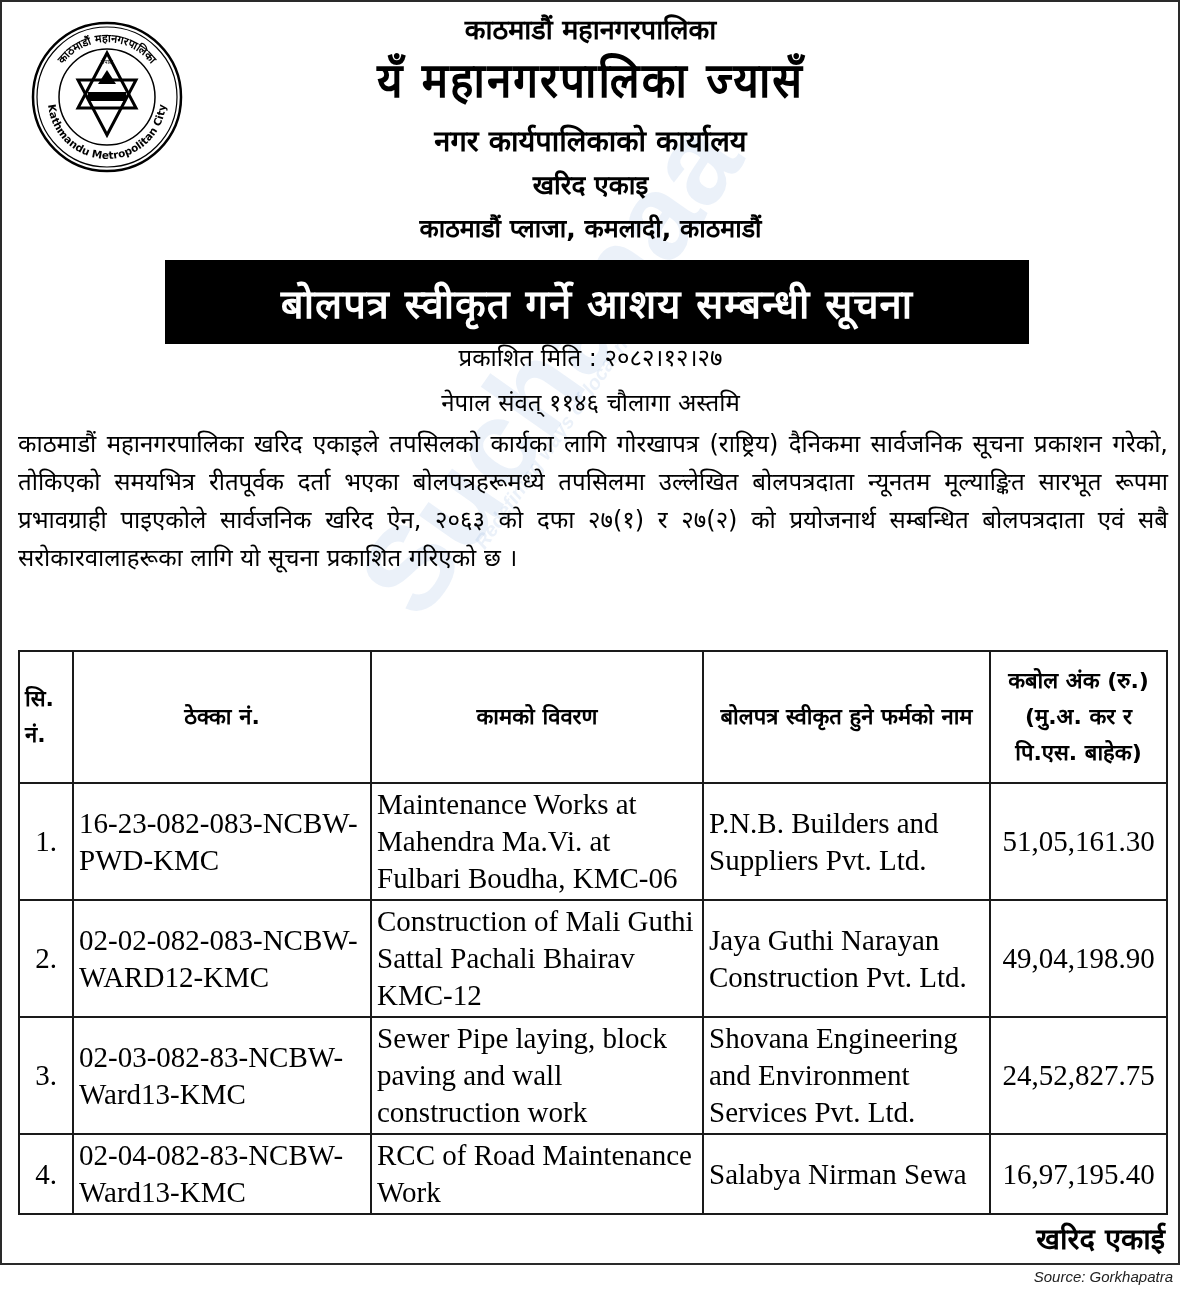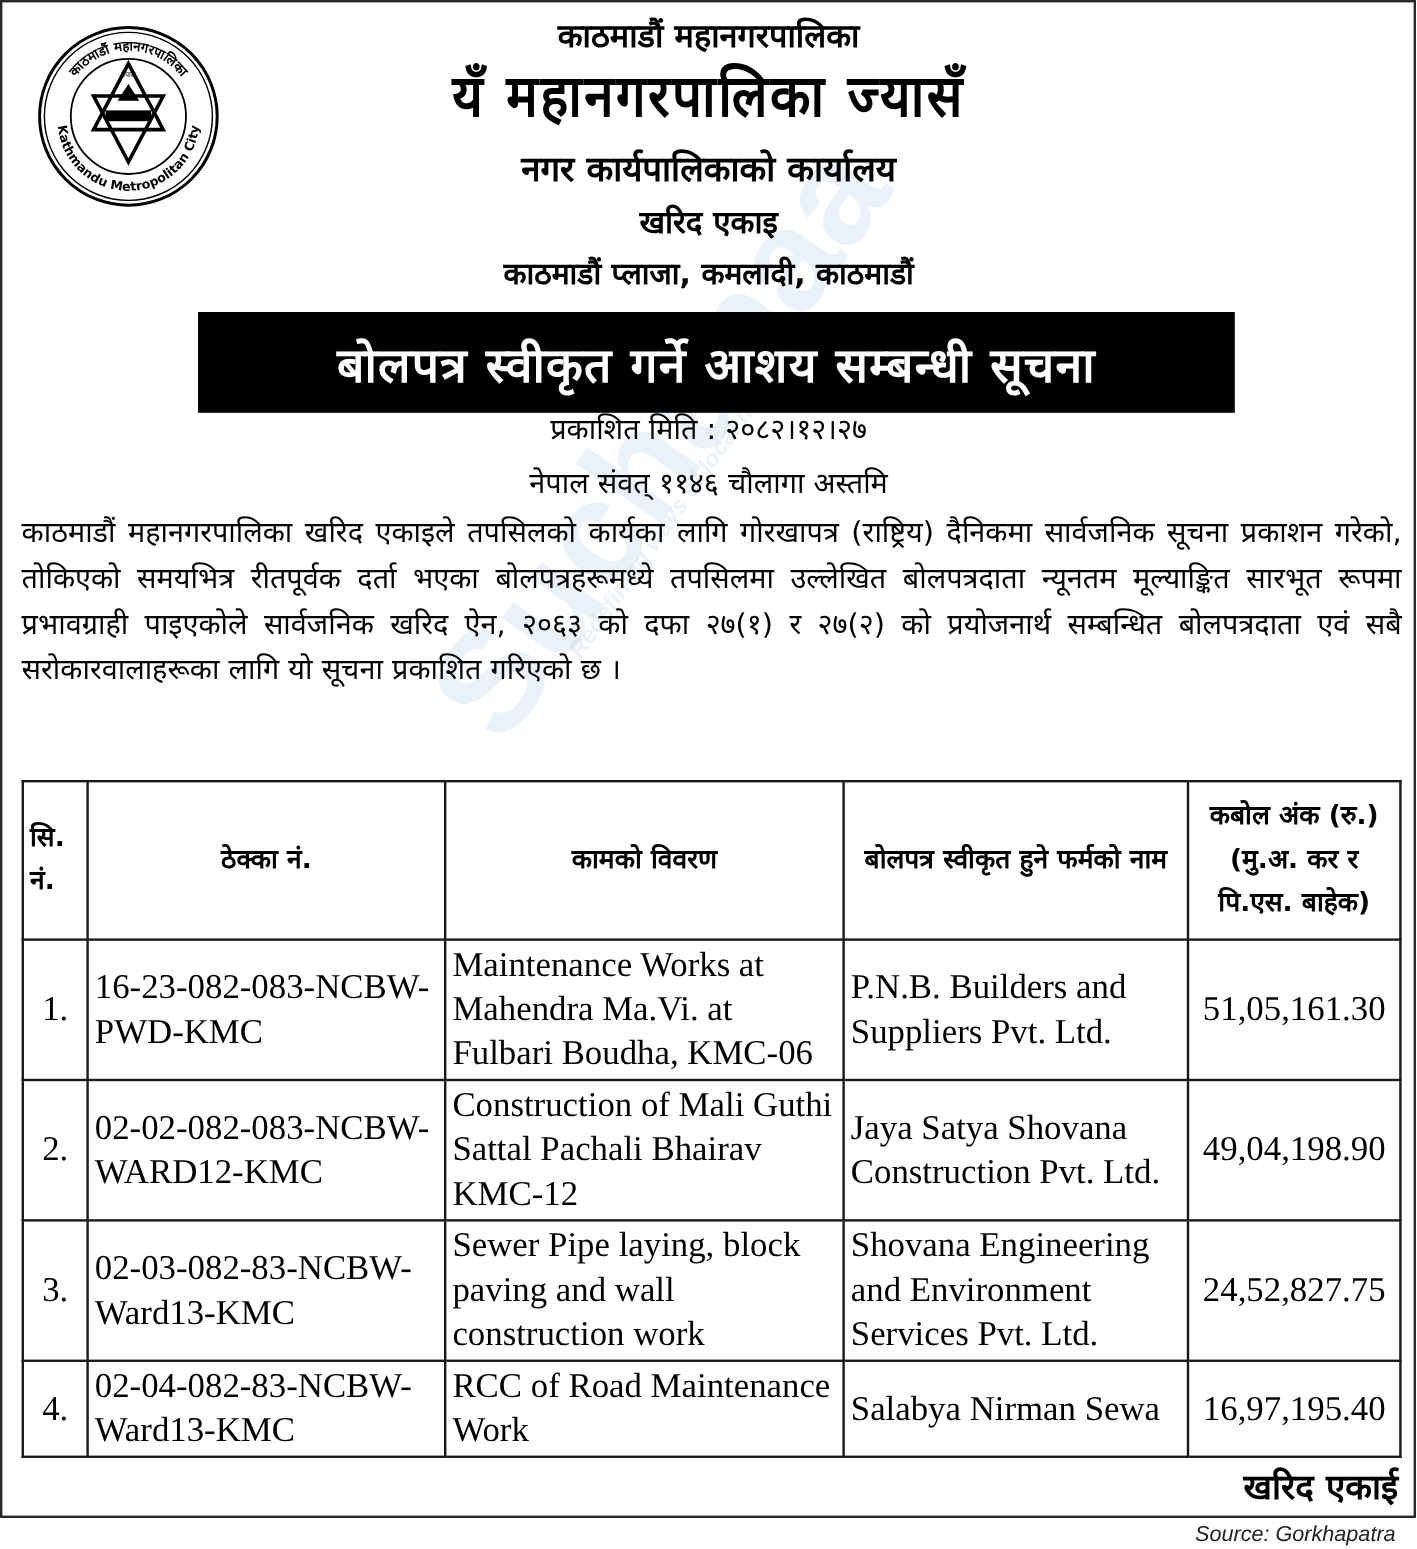--- a/index.html
+++ b/index.html
@@ -32,21 +32,21 @@
     table.notice th { font-family: "DejaVu Sans", sans-serif; font-weight: bold;
                       font-size: 22px; text-align: center; height: 126px; line-height: 36px; }
     table.notice th.sn { text-align: left; }
     table.notice td { font-size: 29px; line-height: 37px; }
     td.c-sn { width: 42px; text-align: center; }
     td.c-no { width: 286px; }
     td.c-desc { width: 320px; margin-left: 12px; }
     td.c-firm { width: 275px; }
     td.c-amt { text-align: center; border-radius: 19px; }
     .signoff { position: absolute; right: 16px; top: 1218px; font-size: 29px; font-weight: bold; }
-    .source { position: absolute; right: 18px; top: 1268px; font-size: 18px; font-style: italic;
+    .source { position: absolute; right: 8px; top: 1268px; font-size: 15px; font-style: italic;
               font-family: "Liberation Sans", sans-serif; color: #222; }
     .wm { position: absolute; color: rgba(60,120,200,0.10); font-weight: bold;
           font-family: "Liberation Sans", sans-serif; pointer-events: none; }
   </style>
 </head>
 <body>
 
 <div class="frame"></div>
 
 <div class="wm" style="left:330px; top:560px; font-size:120px; transform:rotate(-55deg); transform-origin:left top;">Suchanaa</div>
@@ -104,21 +104,21 @@
       <td class="c-sn">1.</td>
       <td class="c-no">16-23-082-083-NCBW-PWD-KMC</td>
       <td class="c-desc">Maintenance Works at Mahendra Ma.Vi. at Fulbari Boudha, KMC-06</td>
       <td class="c-firm">P.N.B. Builders and Suppliers Pvt. Ltd.</td>
       <td class="c-amt">51,05,161.30</td>
     </tr>
     <tr style="height:116px;">
       <td class="c-sn">2.</td>
       <td class="c-no">02-02-082-083-NCBW-WARD12-KMC</td>
       <td class="c-desc">Construction of Mali Guthi Sattal Pachali Bhairav KMC-12</td>
-      <td class="c-firm">Jaya Satya Shovana Construction Pvt. Ltd.</td>
+      <td class="c-firm">Jaya Guthi Narayan Construction Pvt. Ltd.</td>
       <td class="c-amt">49,04,198.90</td>
     </tr>
     <tr style="height:116px;">
       <td class="c-sn">3.</td>
       <td class="c-no">02-03-082-83-NCBW-Ward13-KMC</td>
       <td class="c-desc">Sewer Pipe laying, block paving and wall construction work</td>
       <td class="c-firm">Shovana Engineering and Environment Services Pvt. Ltd.</td>
       <td class="c-amt">24,52,827.75</td>
     </tr>
     <tr style="height:78px;">

